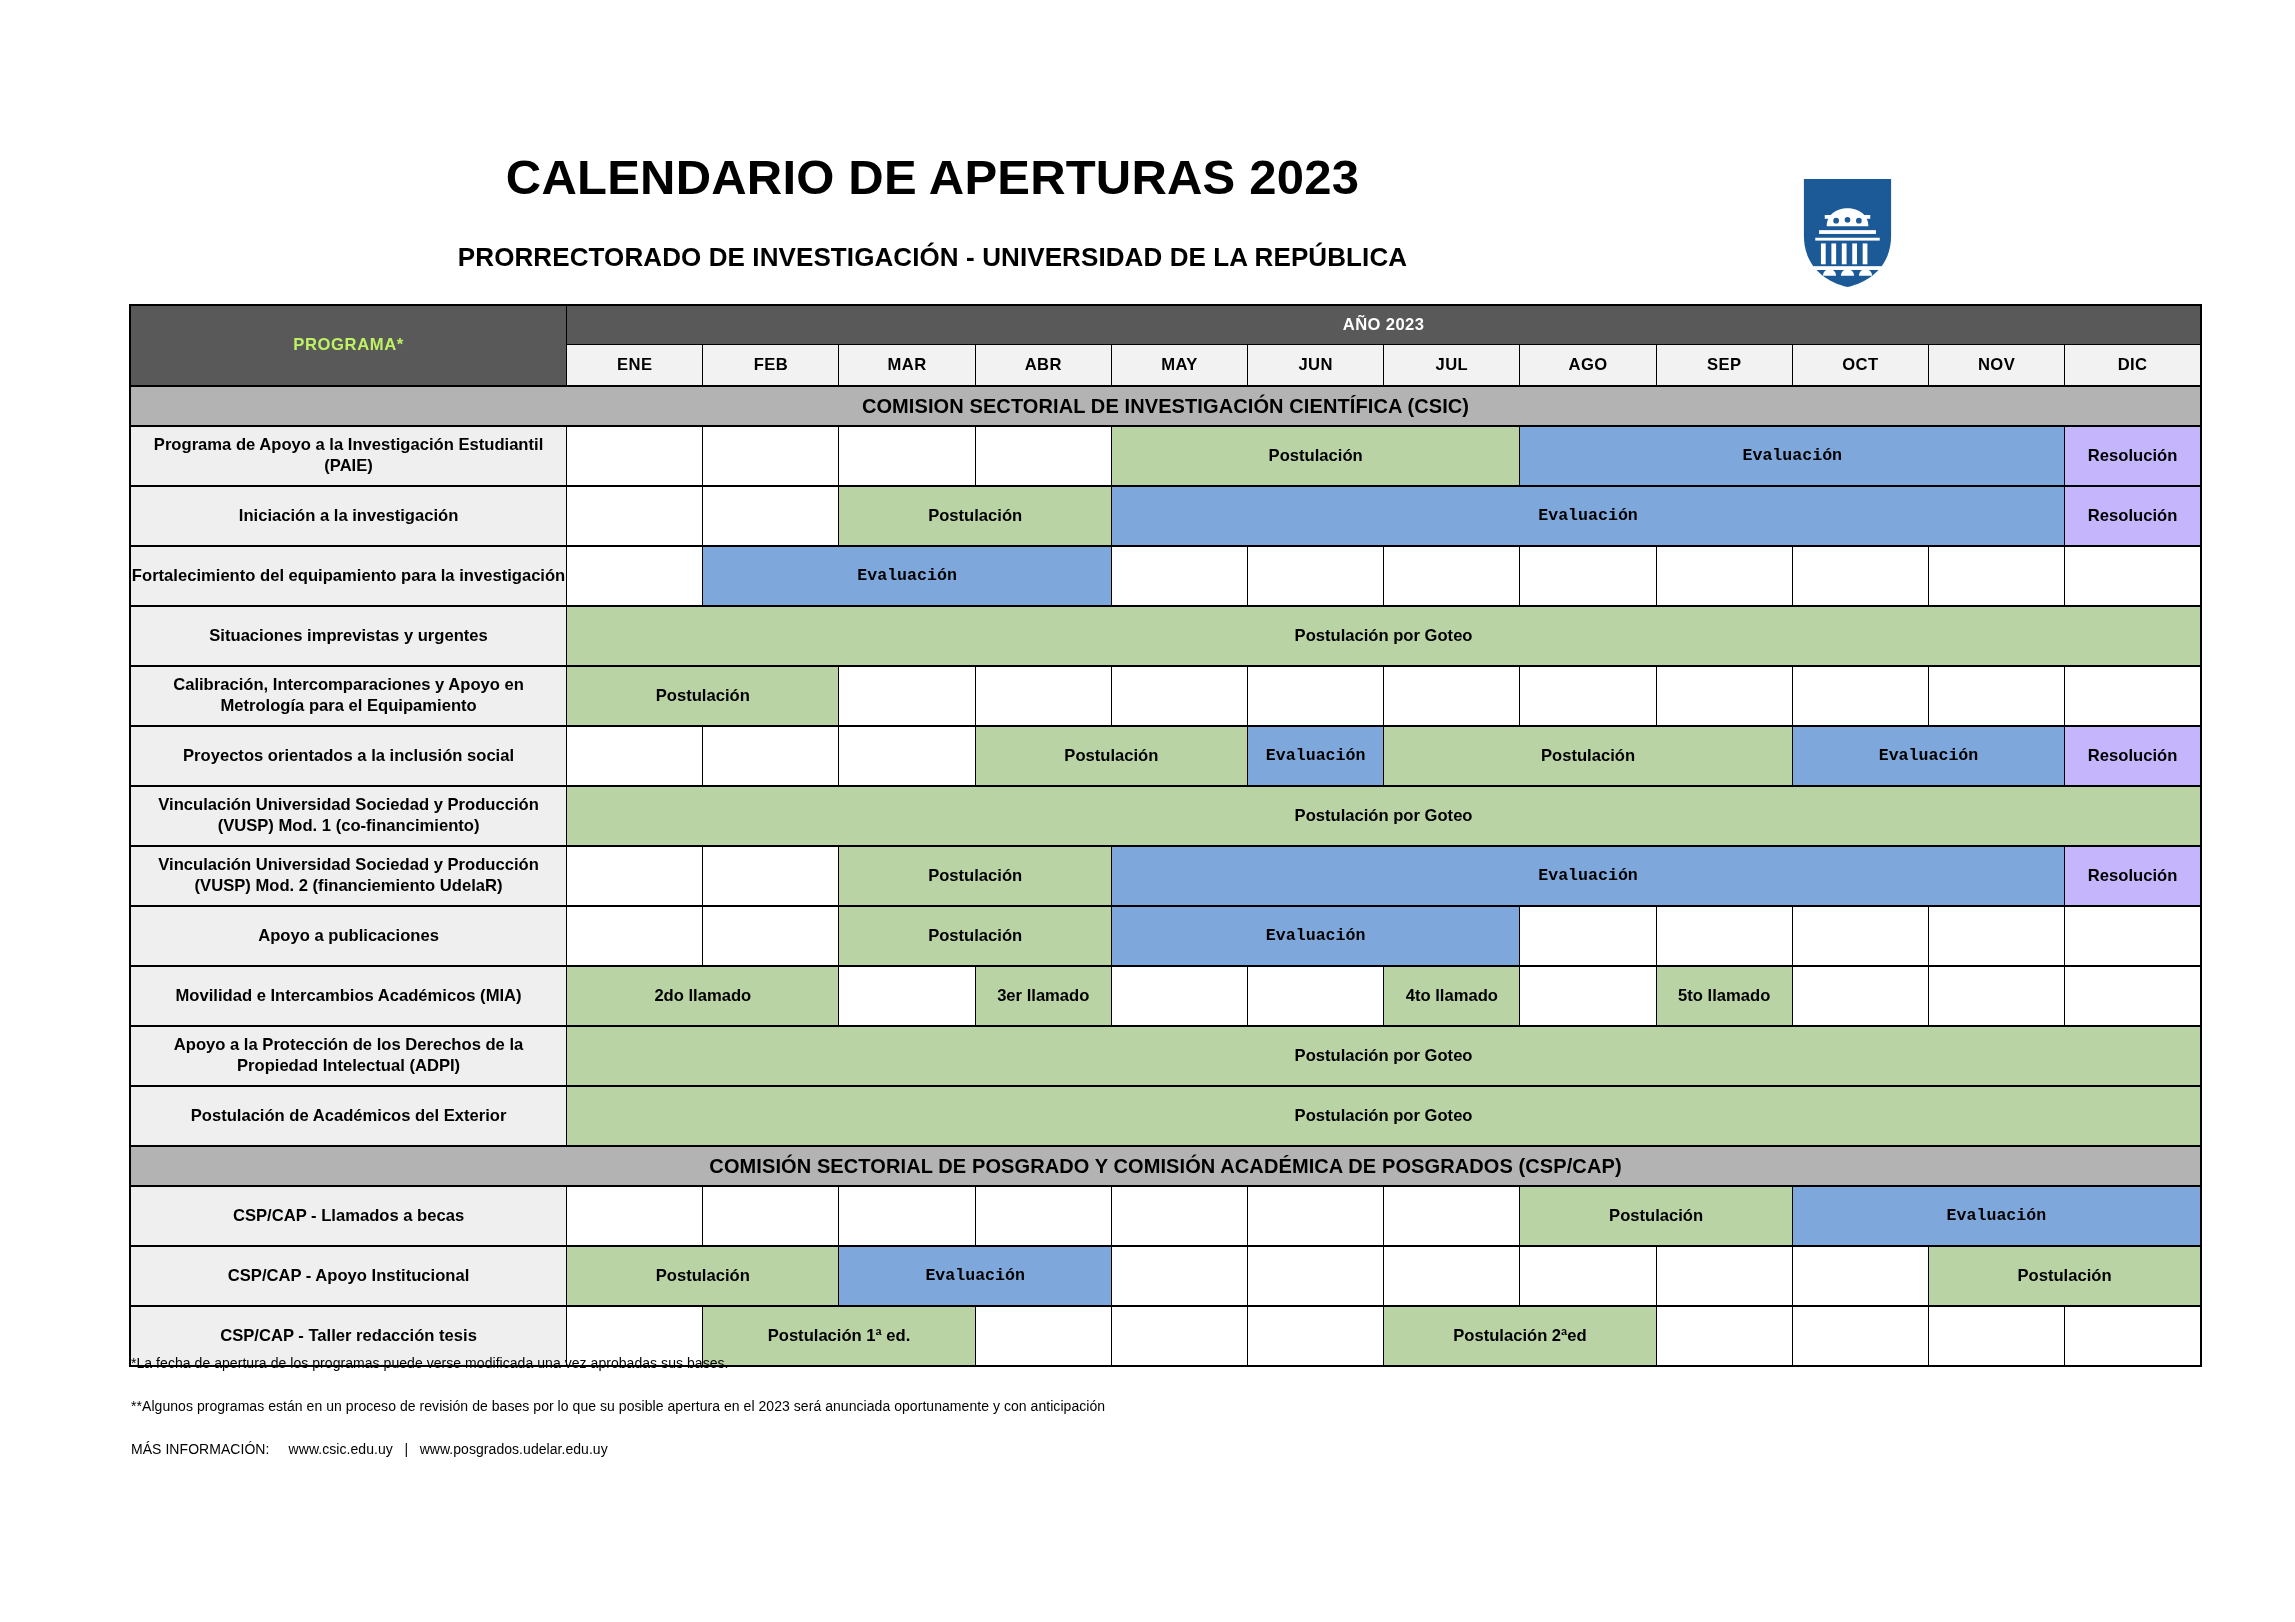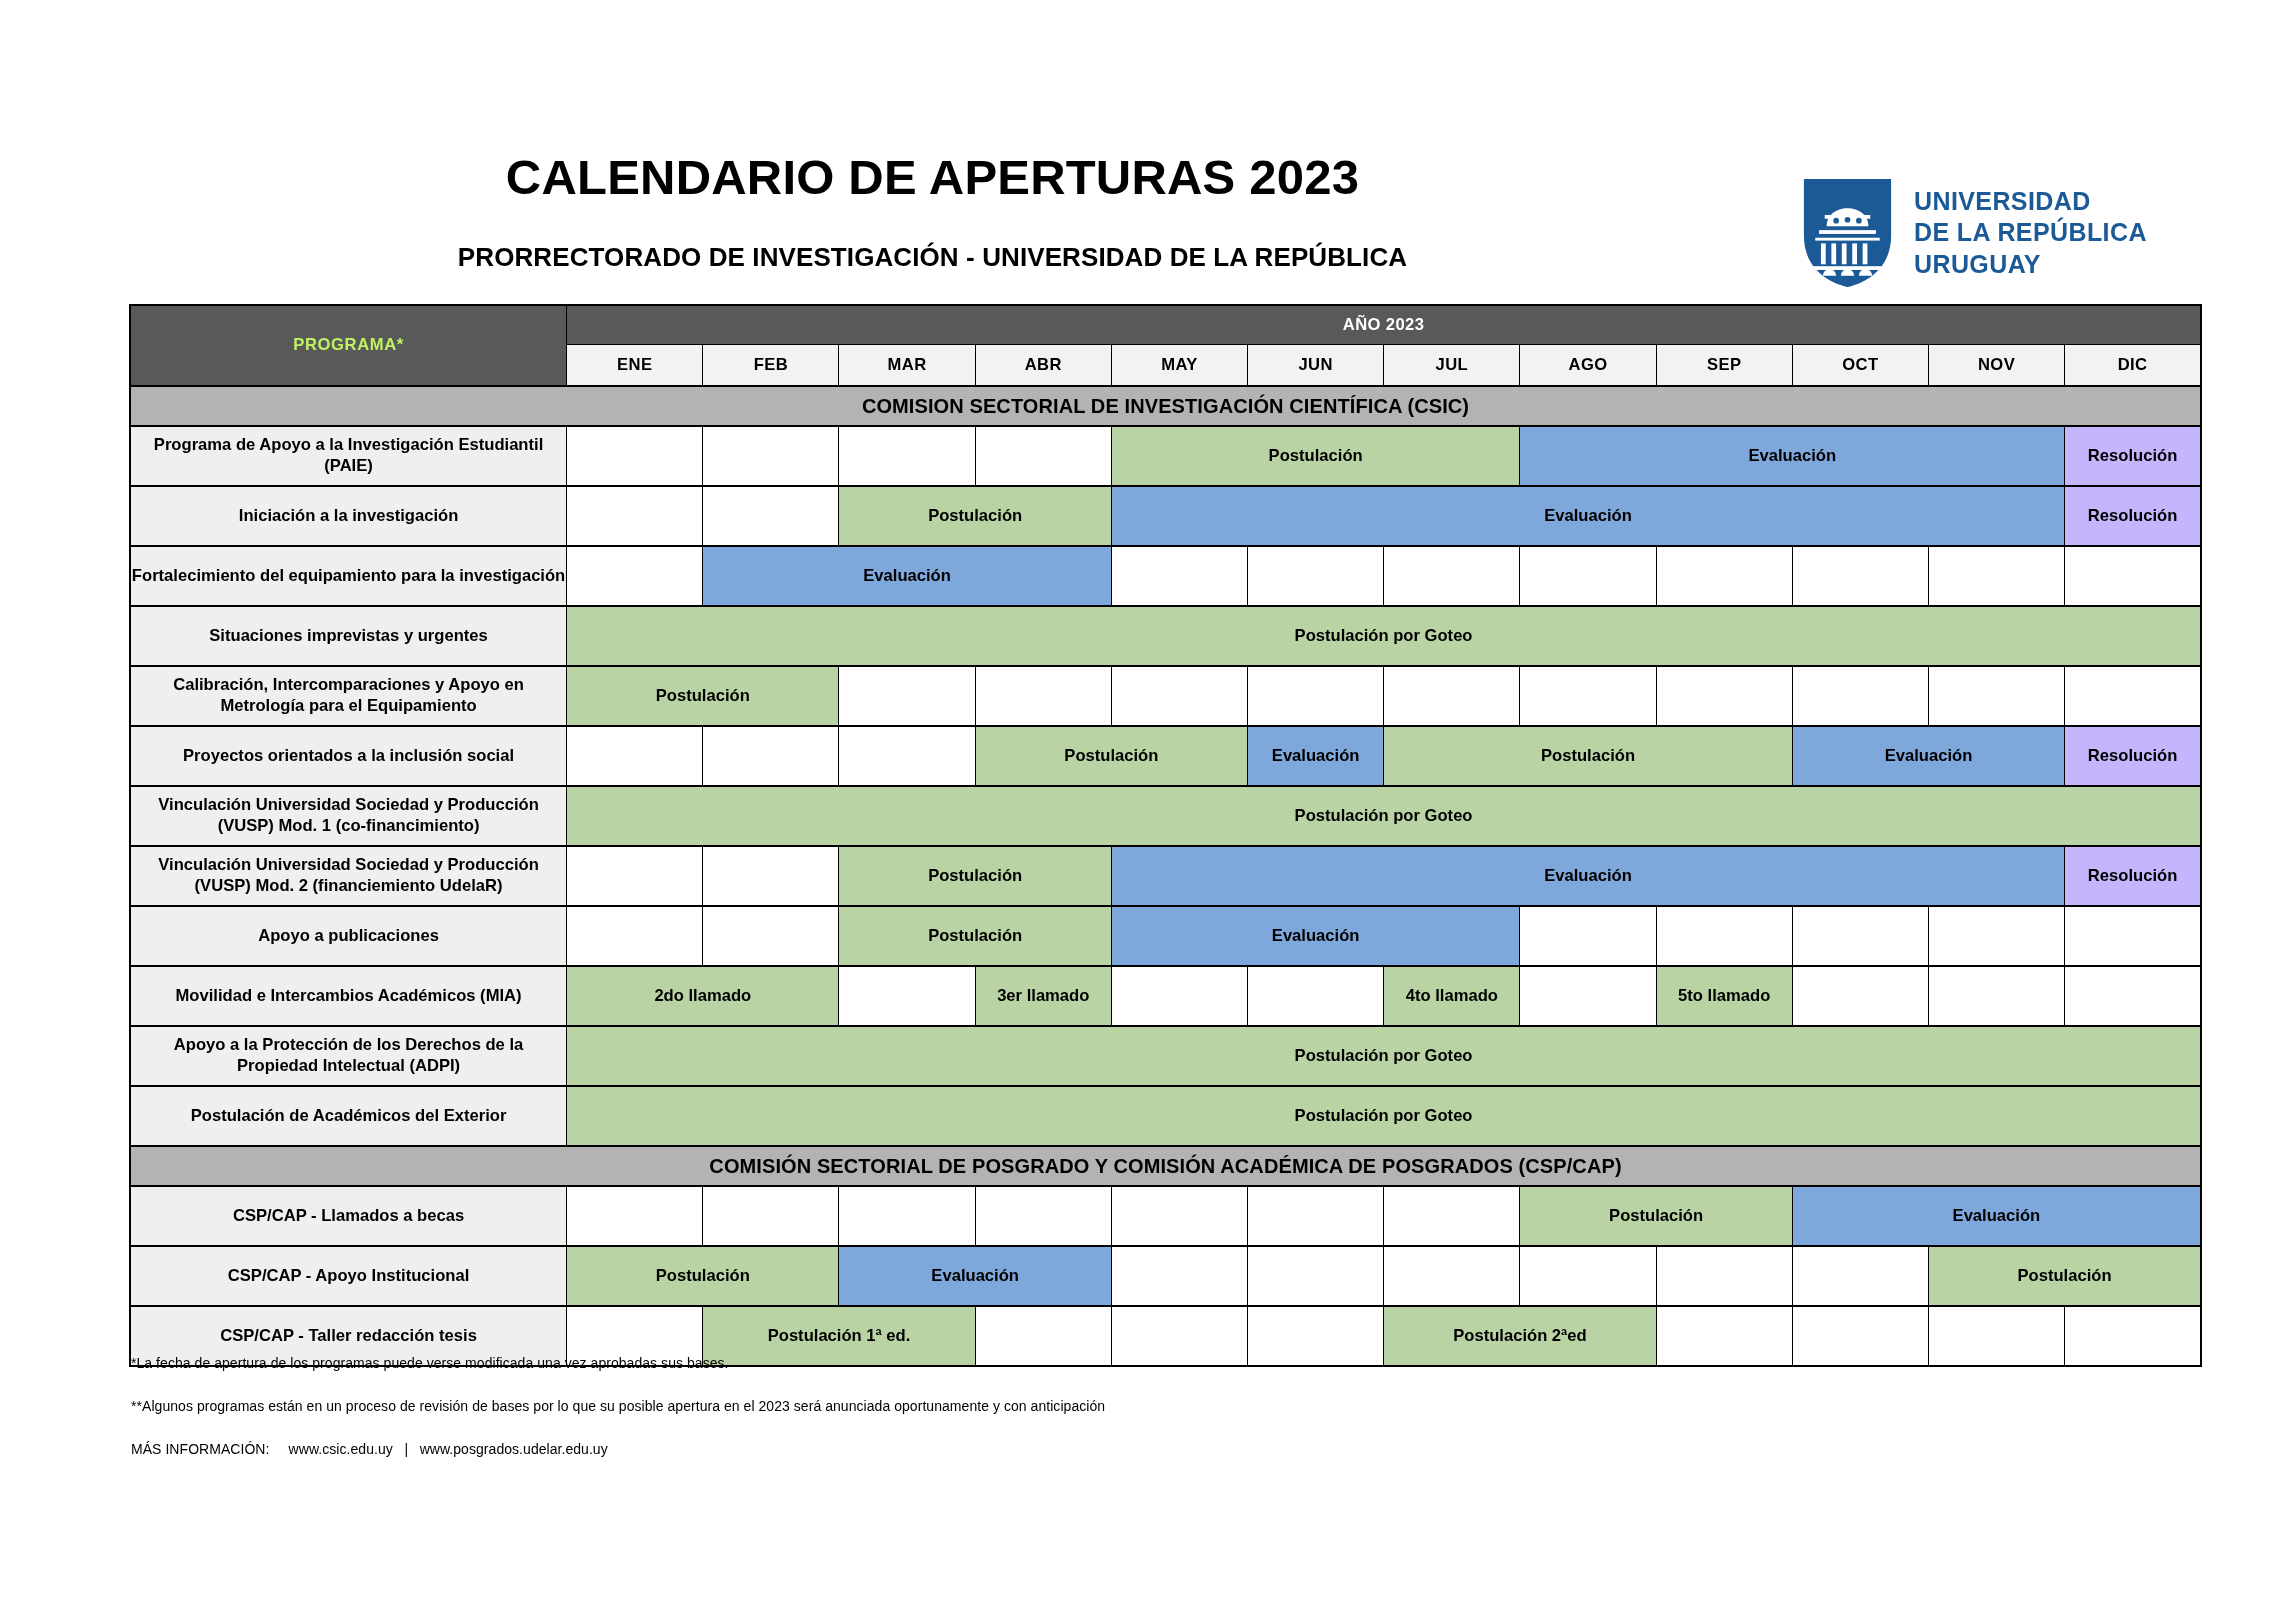--- a/index.html
+++ b/index.html
@@ -138,21 +138,21 @@
     font-size: 16.6px;
     border-right: 2.9px solid #000;
   }
   tr.datarow td {
     height: 58px;
     border-top: 2.4px solid #000;
     border-bottom: 2.4px solid #000;
   }
   td.empty { background: #ffffff; }
   td.green { background: #bad3a4; }
-  td.blue  { background: #7ea7db; }
+  td.blue  { background: #7ea7db; font-family: Liberation Mono, monospace; }
   td.yellow{ background: #c4b5fd; }
   td.bar   { font-size: 17px; }
 
   
   .notes {
     position: absolute;
     left: 131px;
     top: 1355px;
     width: 1902px;
   }
@@ -196,25 +196,20 @@
           <rect x="42" y="70" width="5" height="22"></rect>
           <rect x="53" y="70" width="5" height="22"></rect>
           <rect x="64" y="70" width="5" height="22"></rect>
           <rect x="12" y="94" width="72" height="4"></rect>
           <path d="M22 104 a7 7 0 0 1 14 0 Z"></path>
           <path d="M41 104 a7 7 0 0 1 14 0 Z"></path>
           <path d="M60 104 a7 7 0 0 1 14 0 Z"></path>
         </g>
       </svg>
     </div>
-    <div class="logo-text">
-      <div>UNIVERSIDAD</div>
-      <div>DE LA REPÚBLICA</div>
-      <div>URUGUAY</div>
-    </div>
   </div>
 
   <div class="cal-wrap">
     <table class="cal">
       <colgroup>
         <col class="prog">
         <col class="mon">
           <col class="mon">
           <col class="mon">
           <col class="mon">

